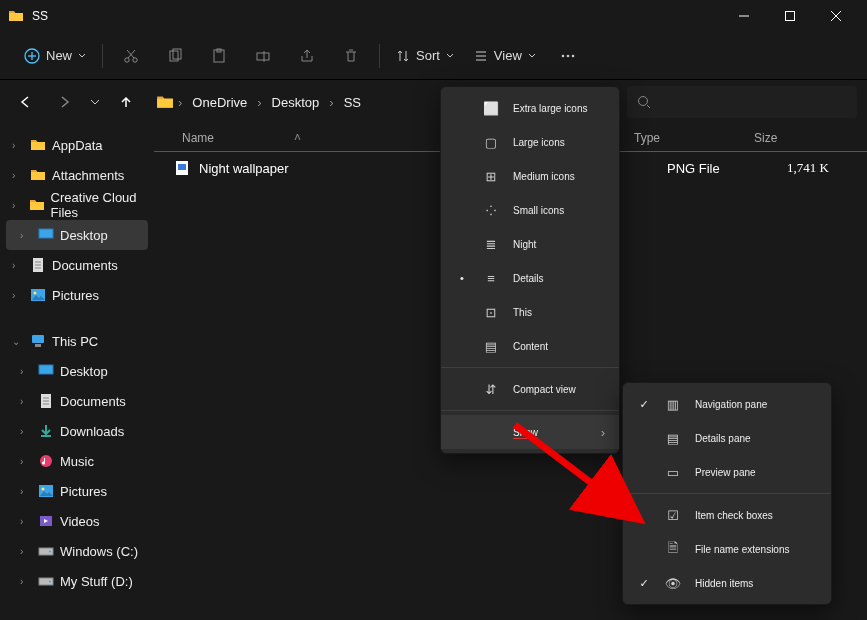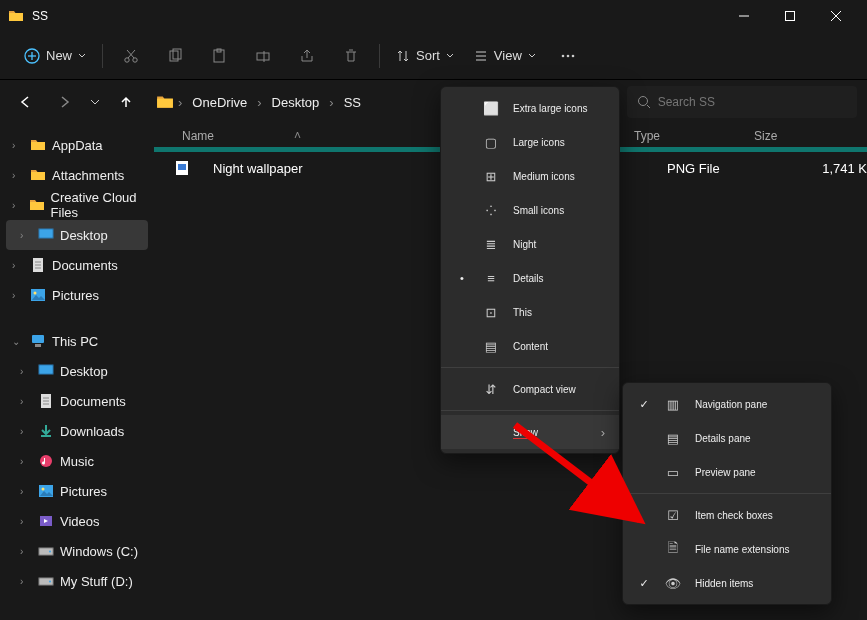--- a/index.html
+++ b/index.html
@@ -31,29 +31,29 @@
 .main { display: flex; height: calc(100% - 124px); }
 .sidebar { width: 185px; padding: 6px 0; overflow-y: auto; }
 .tree-item { display: flex; align-items: center; height: 30px; padding-left: 12px; gap: 6px; color: #eee; }
 .tree-item.indent1 { padding-left: 20px; }
 .tree-item.active { background: #383838; border-radius: 4px; margin: 0 6px; padding-left: 14px; }
 .tree-item .chev { width: 12px; color: #888; font-size: 10px; }
 .tree-item .ico { width: 16px; height: 16px; display: flex; align-items: center; justify-content: center; }
 
 
 .content { flex: 1; display: flex; flex-direction: column; }
-.cols { display: flex; height: 28px; align-items: center; color: #aaa; font-size: 12px; border-bottom: 5px solid #0f766e; }
+.cols { display: flex; height: 28px; align-items: center; color: #aaa; font-size: 12px; border-bottom: 1px solid #0f766e; }
 .col-name { padding-left: 28px; width: 420px; display: flex; align-items: center; gap: 80px; }
 .col-type { width: 120px; }
 .col-size { width: 80px; }
 .row { display: flex; align-items: center; height: 32px; }
-.row .cell-name { padding-left: 20px; width: 420px; display: flex; align-items: center; gap: 23px; }
+.row .cell-name { padding-left: 20px; width: 420px; display: flex; align-items: center; gap: 9px; }
 .row .cell-date { width: 60px; text-align: left; padding-right: 8px; }
 .row .cell-type { width: 120px; margin-left: 33px; }
-.row .cell-size { width: 80px; text-align: right; white-space: nowrap; }
+.row .cell-size { width: 80px; text-align: left; white-space: nowrap; font-family: Liberation Serif, serif; }
 
 
 .menu { position: absolute; background: #2c2c2c; border: 1px solid #1a1a1a; border-radius: 6px; padding: 4px 0; box-shadow: 0 8px 24px rgba(0,0,0,0.5); }
 .menu-item { display: flex; align-items: center; height: 34px; padding: 0 14px; gap: 14px; color: #eee; position: relative; }
 .menu-item:hover, .menu-item.hover { background: #383838; }
 .menu-item .mchk { width: 14px; display: flex; justify-content: center; color: #eee; font-size: 11px; }
 .menu-item .mico { width: 16px; height: 16px; display: flex; align-items: center; justify-content: center; color: #ccc; }
 .menu-item .mlabel { flex: 1; font-size: 10px; }
 .menu-item .msub { color: #aaa; }
 .menu-sep { height: 1px; background: #3f3f3f; margin: 4px 0; }
@@ -209,21 +209,20 @@
     <span class="crumbsep">›</span>
     <span class="crumb">Desktop</span>
     <span class="crumbsep">›</span>
     <span class="crumb">SS</span>
   </div>
   <div class="searchbox">
     <svg width="14" height="14">
         <circle cx="6" cy="6" r="4.5" fill="none" stroke="#888"></circle>
         <line x1="10" y1="10" x2="13" y2="13" stroke="#888"></line>
       </svg>
-    <input type="text" placeholder="Search SS" style="">
   </div>
 </div>
 
 <div class="main">
   <div class="sidebar" id="sb">
       <div class="tree-item">
         <span class="chev">›</span>
         <span class="ico">
           <svg width="16" height="16" viewBox="0 0 16 16">
             <path fill="#E8A33D" d="M1 3h5l1.5 2H15v8H1z"></path>

